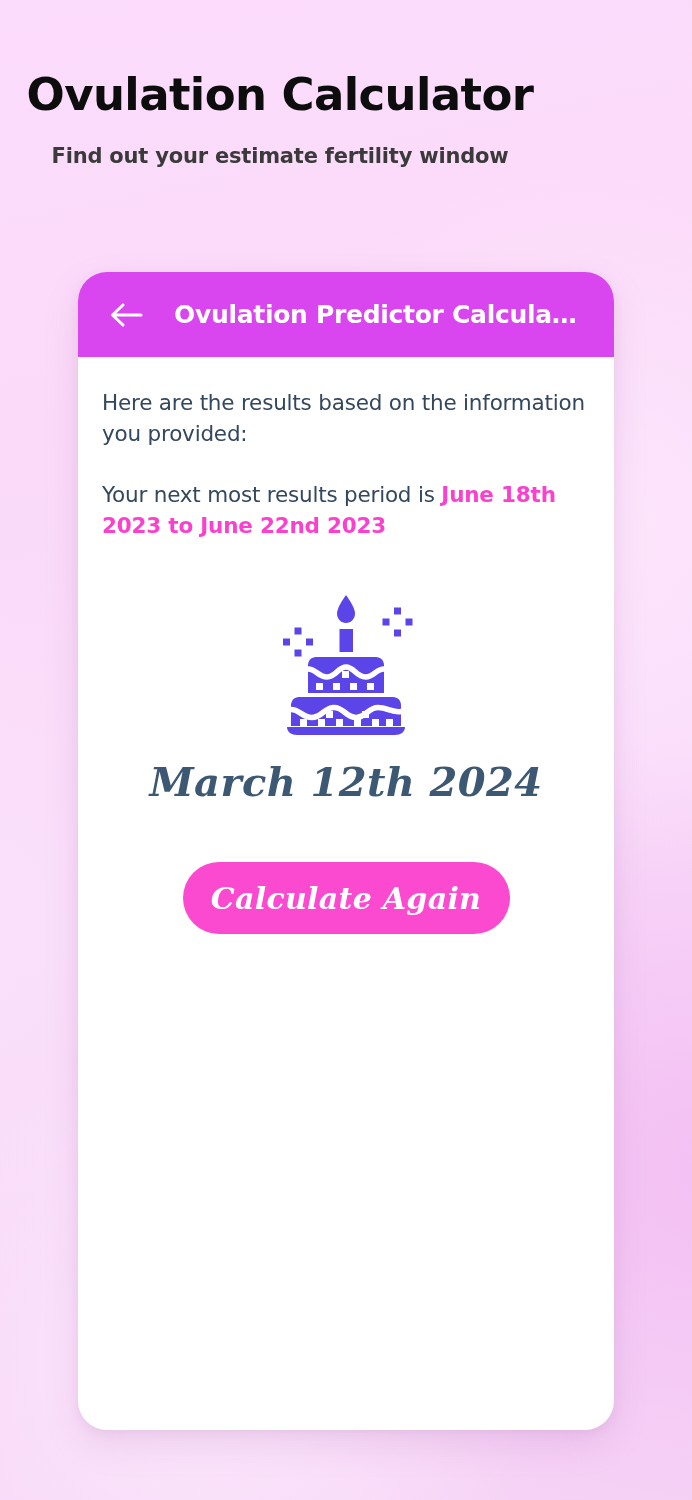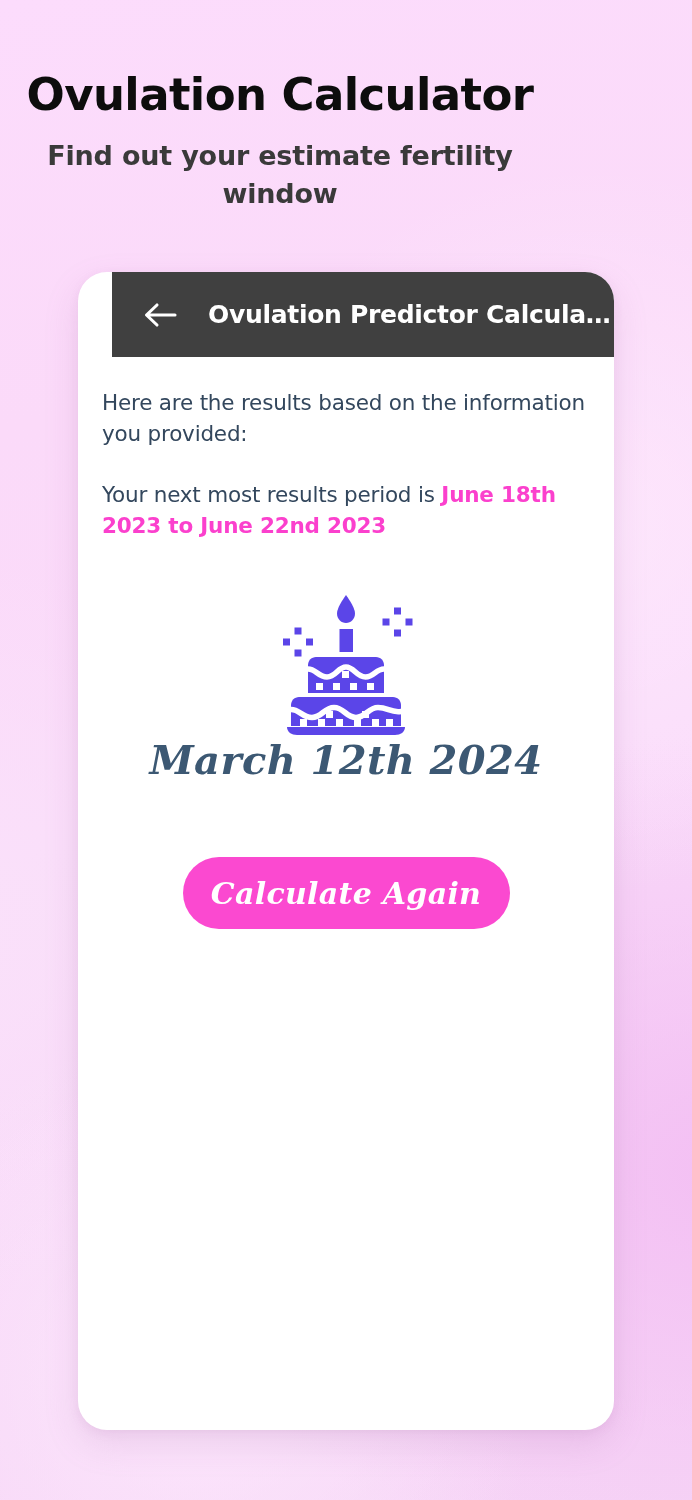--- a/index.html
+++ b/index.html
@@ -59,21 +59,21 @@
     font-family: "DejaVu Sans", sans-serif;
     font-size: 45px;
     line-height: 58px;
     font-weight: 700;
     letter-spacing: -0.6px;
     color: #0d0d0d;
     margin: 0;
   }
   .page-subtitle {
     font-family: "DejaVu Sans", sans-serif;
-    font-size: 27px;
+    font-size: 21px;
     line-height: 38px;
     font-weight: 600;
     color: #3a3a3a;
     margin: 13px 0 0 0;
     letter-spacing: -0.2px;
   }
 
   
   .card {
     position: absolute;
@@ -83,26 +83,25 @@
     height: 1158px;
     border-radius: 29px;
     background: #ffffff;
     box-shadow: 0 14px 34px rgba(170,110,170,0.18), 0 3px 10px rgba(170,110,170,0.10);
     overflow: hidden;
   }
 
   .app-bar {
     position: relative;
     height: 85px;
-    background: #404040;
+    background: #d946ef;
     display: flex;
     align-items: center;
     padding: 0 0 0 26px;
     box-sizing: border-box;
-    margin-left: 34px;
   }
   .back-btn {
     width: 44px;
     height: 44px;
     flex: 0 0 auto;
     display: flex;
     align-items: center;
     justify-content: center;
     cursor: pointer;
   }
@@ -143,33 +142,34 @@
   
   .cake-wrap {
     margin-top: 42px;
     display: flex;
     justify-content: center;
   }
   .cake-wrap svg { display: block; }
 
   
   .due-date {
+    margin-top: 22px;
     text-align: center;
     font-family: "DejaVu Serif", serif;
     font-style: italic;
     font-weight: 700;
     font-size: 40px;
     line-height: 50px;
     color: #3c5873;
     letter-spacing: 0.4px;
   }
 
   
   .btn-wrap {
-    margin-top: 72px;
+    margin-top: 55px;
     display: flex;
     justify-content: center;
   }
   .calc-btn {
     width: 327px;
     height: 72px;
     border: none;
     border-radius: 36px;
     background: #fb49d0;
     color: #ffffff;

